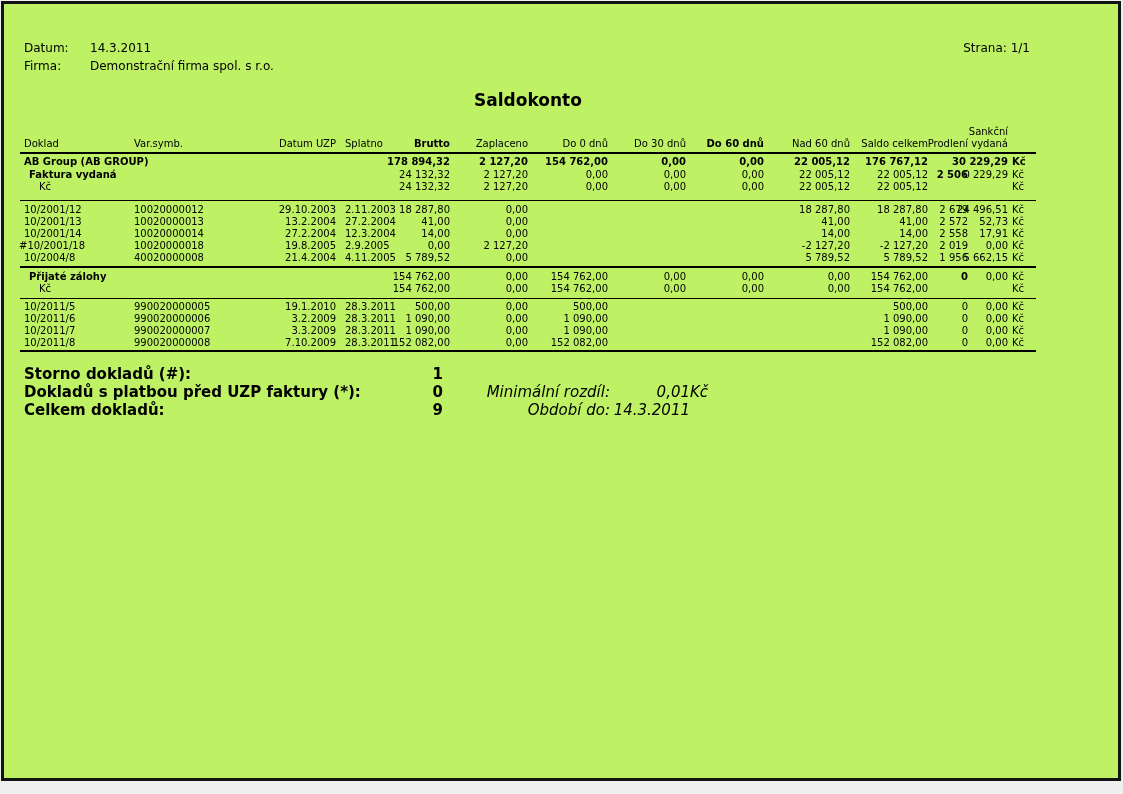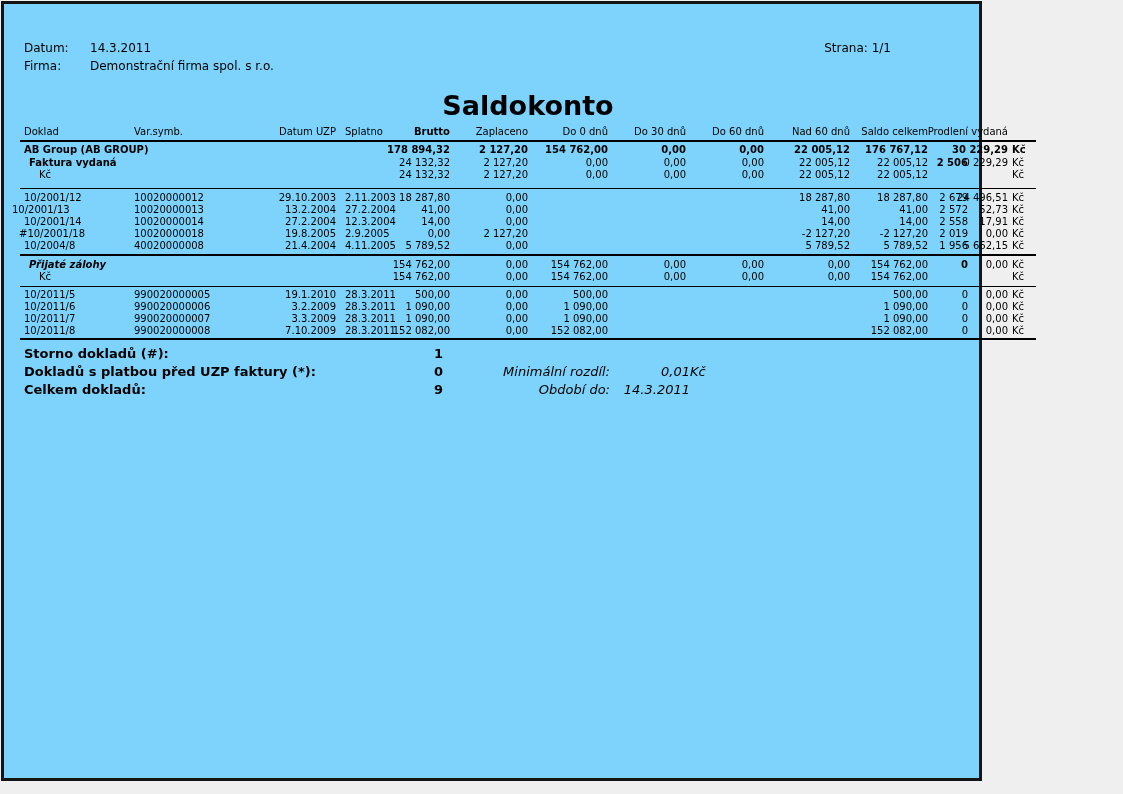--- a/index.html
+++ b/index.html
@@ -6,35 +6,35 @@
   body{
     width:1123px;height:794px;
     background:#efefef;
     font-family:"DejaVu Sans", sans-serif;
     color:#000;
     position:relative;
     overflow:hidden;
   }
   .sheet{
     position:absolute;left:1px;top:1px;
-    width:981px;height:780px;
+    width:1120px;height:780px;
     box-sizing:border-box;
     border:3px solid #141414;
-    background:#7dd3fc;
+    background:#bef264;
   }
   .content{position:absolute;inset:0;}
 
   
   .doc-head-row{position:absolute;font-size:12px;line-height:15px;}
   .dh-label{position:absolute;left:20px;white-space:nowrap;}
   .dh-value{position:absolute;left:86px;white-space:nowrap;}
   .page-block{position:absolute;top:37px;right:88px;font-size:12px;white-space:nowrap;}
   .title{
     position:absolute;top:86px;left:16px;width:1016px;
-    text-align:center;font-size:27px;font-weight:bold;
+    text-align:center;font-size:17px;font-weight:bold;
     letter-spacing:0px;
   }
 
   
   .tbl{position:relative;margin-top:122px;width:1114px;}
   .hline{position:relative;height:13px;font-size:10px;line-height:12px;}
   .hline1{height:12px;}
   .cell{position:absolute;top:0;white-space:nowrap;}
   .trow{position:relative;font-size:10px;line-height:12px;padding-left:27px;}
   .trow.group,.trow.sub,.trow.unit{height:12.6px;}
@@ -42,21 +42,21 @@
   .b{font-weight:bold;}
 
   .rule{margin-left:16px;width:1016px;background:#000;}
   .hrule{height:2px;margin-top:1px;margin-bottom:2px;}
   .thin-sp{height:1px;margin-top:6px;margin-bottom:3px;}
   .thin{height:1px;margin-top:2px;margin-bottom:2px;}
   .thick{height:2px;margin-top:2px;margin-bottom:3px;}
   .thick-end{height:2px;margin-top:1px;}
 
   
-  .summary{position:relative;margin-top:6px;width:1114px;font-size:13px;}
+  .summary{position:relative;margin-top:15px;width:1114px;font-size:15px;}
   .srow{position:relative;height:18px;line-height:15px;}
   .slabel{position:absolute;left:20px;white-space:nowrap;font-weight:bold;}
   .sval{position:absolute;right:675px;white-space:nowrap;font-weight:bold;}
   .ilabel{position:absolute;right:508px;white-space:nowrap;font-style:italic;}
   .ival{position:absolute;right:428px;white-space:nowrap;font-style:italic;}
   .iunit{position:absolute;left:686px;white-space:nowrap;font-style:italic;}
 </style>
 </head>
 <body>
 
@@ -72,30 +72,33 @@
       <span class="dh-value">Demonstrační firma spol. s r.o.</span>
     </div>
     <div class="page-block">
       <span>Strana:</span>
       <span>1/1</span>
     </div>
 
     <div class="title">Saldokonto</div>
 
     <div class="tbl">
+      <div class="hline hline1">
+          <span class="cell" style="right: 110px;">Sankční</span>
+        </div>
       <div class="hline hline2">
           <span class="cell" style="left: 20px;">Doklad</span>
           <span class="cell" style="left: 130px;">Var.symb.</span>
           <span class="cell" style="right: 782px;">Datum UZP</span>
           <span class="cell" style="left: 341px;">Splatno</span>
           <span class="cell" style="right: 668px; font-weight: bold;">Brutto</span>
           <span class="cell" style="right: 590px;">Zaplaceno</span>
           <span class="cell" style="right: 510px;">Do 0 dnů</span>
           <span class="cell" style="right: 432px; margin-left: 40px;">Do 30 dnů</span>
-          <span class="cell" style="right: 354px;">Do 60 dnů</span>
+          <span class="cell" style="right: 354px; font-weight: bold;">Do 60 dnů</span>
           <span class="cell" style="right: 268px; margin-left: 24px;">Nad 60 dnů</span>
           <span class="cell" style="right: 190px;">Saldo celkem</span>
           <span class="cell" style="right: 150px;">Prodlení</span>
           <span class="cell" style="right: 110px;">vydaná</span>
         </div>
       <div class="rule hrule"></div>
       <div>
           <div class="trow group">
             <span class="cell b" style="left: 20px;">AB Group (AB GROUP)</span>
             <span class="cell b" style="right: 668px;">178 894,32</span>
@@ -140,21 +143,21 @@
             <span class="cell" style="left: 341px;">2.11.2003</span>
             <span class="cell" style="right: 668px;">18 287,80</span>
             <span class="cell" style="right: 590px;">0,00</span>
             <span class="cell" style="right: 268px;">18 287,80</span>
             <span class="cell" style="right: 190px;">18 287,80</span>
             <span class="cell" style="right: 150px;">2 679</span>
             <span class="cell" style="right: 110px;">24 496,51</span>
             <span class="cell" style="left: 1008px;">Kč</span>
           </div>
           <div class="trow detail">
-            <span class="cell" style="left: 8px;">10/2001/13</span>
+            <span class="cell" style="left: 20px;">10/2001/13</span>
             <span class="cell" style="left: 130px;">10020000013</span>
             <span class="cell" style="right: 782px;">13.2.2004</span>
             <span class="cell" style="left: 341px;">27.2.2004</span>
             <span class="cell" style="right: 668px;">41,00</span>
             <span class="cell" style="right: 590px;">0,00</span>
             <span class="cell" style="right: 268px;">41,00</span>
             <span class="cell" style="right: 190px;">41,00</span>
             <span class="cell" style="right: 150px;">2 572</span>
             <span class="cell" style="right: 110px;">52,73</span>
             <span class="cell" style="left: 1008px;">Kč</span>
@@ -193,21 +196,21 @@
             <span class="cell" style="right: 668px;">5 789,52</span>
             <span class="cell" style="right: 590px;">0,00</span>
             <span class="cell" style="right: 268px;">5 789,52</span>
             <span class="cell" style="right: 190px;">5 789,52</span>
             <span class="cell" style="right: 150px;">1 956</span>
             <span class="cell" style="right: 110px;">5 662,15</span>
             <span class="cell" style="left: 1008px;">Kč</span>
           </div>
           <div class="rule thick"></div>
           <div class="trow sub">
-            <span class="cell b" style="left: 25px; font-style: italic;">Přijaté zálohy</span>
+            <span class="cell b" style="left: 25px;">Přijaté zálohy</span>
             <span class="cell" style="right: 668px;">154 762,00</span>
             <span class="cell" style="right: 590px;">0,00</span>
             <span class="cell" style="right: 510px;">154 762,00</span>
             <span class="cell" style="right: 432px;">0,00</span>
             <span class="cell" style="right: 354px;">0,00</span>
             <span class="cell" style="right: 268px;">0,00</span>
             <span class="cell" style="right: 190px;">154 762,00</span>
             <span class="cell b" style="right: 150px;">0</span>
             <span class="cell" style="right: 110px;">0,00</span>
             <span class="cell" style="left: 1008px;">Kč</span>

